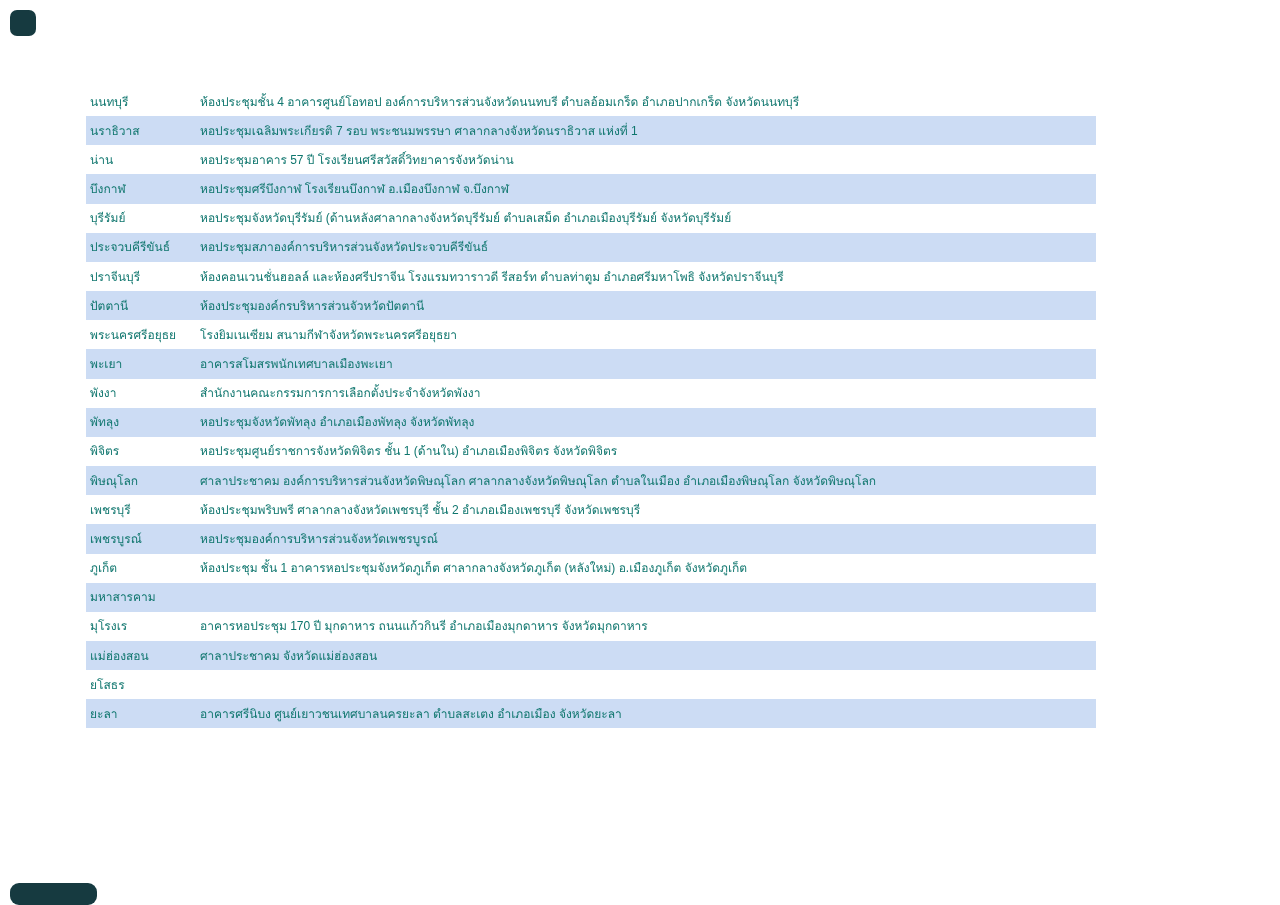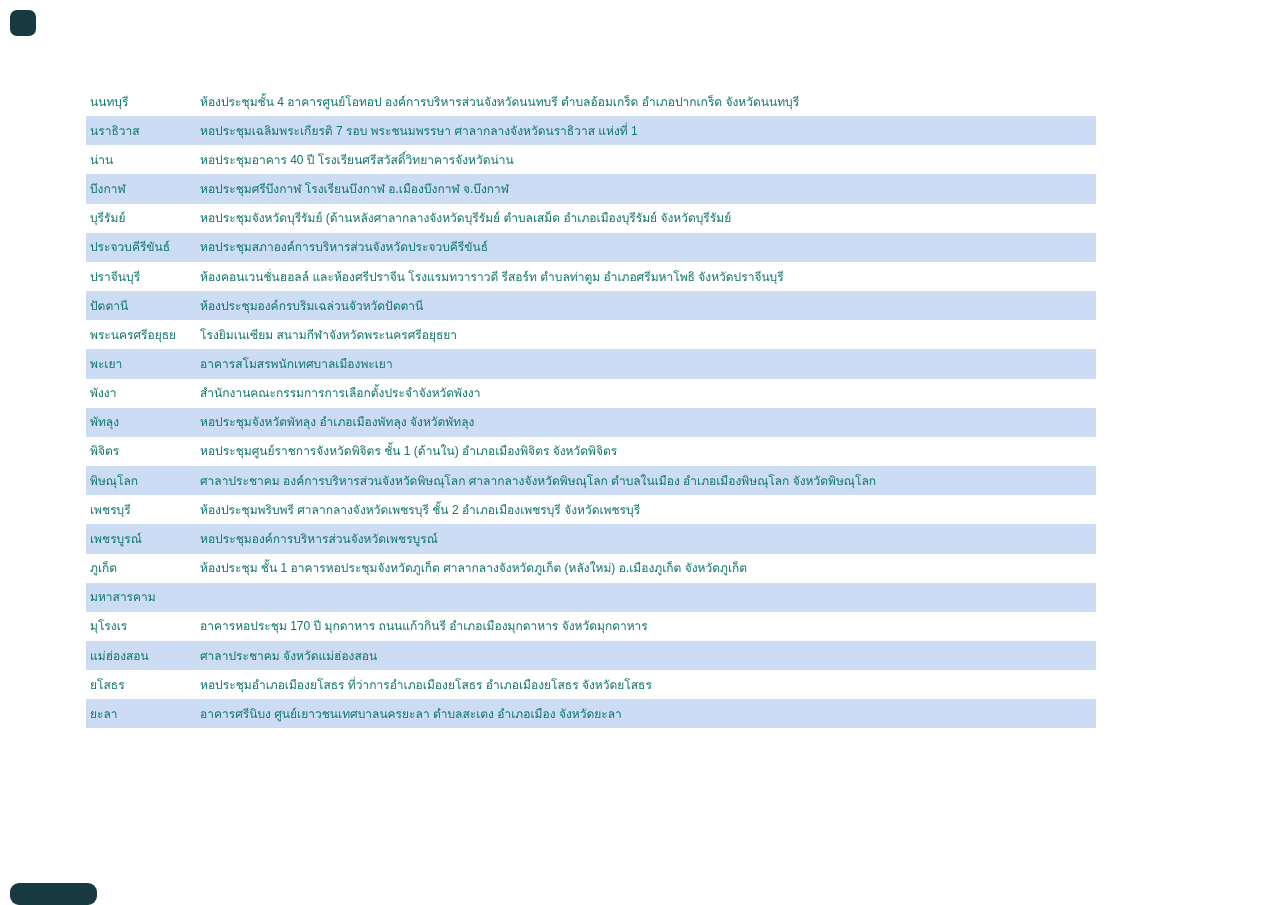--- a/index.html
+++ b/index.html
@@ -71,41 +71,41 @@
       <div class="row">
         <span class="cell-province">นนทบุรี</span>
         <span class="cell-venue">ห้องประชุมชั้น 4 อาคารศูนย์โอทอป องค์การบริหารส่วนจังหวัดนนทบรี ตำบลอ้อมเกร็ด อำเภอปากเกร็ด จังหวัดนนทบุรี</span>
       </div>
       <div class="row">
         <span class="cell-province">นราธิวาส</span>
         <span class="cell-venue">หอประชุมเฉลิมพระเกียรติ 7 รอบ พระชนมพรรษา ศาลากลางจังหวัดนราธิวาส แห่งที่ 1</span>
       </div>
       <div class="row">
         <span class="cell-province">น่าน</span>
-        <span class="cell-venue">หอประชุมอาคาร 40 ปี โรงเรียนศรีสวัสดิ์วิทยาคารจังหวัดน่าน</span>
+        <span class="cell-venue">หอประชุมอาคาร 57 ปี โรงเรียนศรีสวัสดิ์วิทยาคารจังหวัดน่าน</span>
       </div>
       <div class="row">
         <span class="cell-province">บึงกาฬ</span>
         <span class="cell-venue">หอประชุมศรีบึงกาฬ โรงเรียนบึงกาฬ อ.เมืองบึงกาฬ จ.บึงกาฬ</span>
       </div>
       <div class="row">
         <span class="cell-province">บุรีรัมย์</span>
         <span class="cell-venue">หอประชุมจังหวัดบุรีรัมย์ (ด้านหลังศาลากลางจังหวัดบุรีรัมย์ ตำบลเสม็ด อำเภอเมืองบุรีรัมย์ จังหวัดบุรีรัมย์</span>
       </div>
       <div class="row">
         <span class="cell-province">ประจวบคีรีขันธ์</span>
         <span class="cell-venue">หอประชุมสภาองค์การบริหารส่วนจังหวัดประจวบคีรีขันธ์</span>
       </div>
       <div class="row">
         <span class="cell-province">ปราจีนบุรี</span>
         <span class="cell-venue">ห้องคอนเวนชั่นฮอลล์ และห้องศรีปราจีน โรงแรมทวาราวดี รีสอร์ท ตำบลท่าตูม อำเภอศรีมหาโพธิ จังหวัดปราจีนบุรี</span>
       </div>
       <div class="row">
         <span class="cell-province">ปัตตานี</span>
-        <span class="cell-venue">ห้องประชุมองค์กรบริมเฉล่วนจัวหวัดปัตตานี</span>
+        <span class="cell-venue">ห้องประชุมองค์กรบริหารส่วนจัวหวัดปัตตานี</span>
       </div>
       <div class="row">
         <span class="cell-province">พระนครศรีอยุธย</span>
         <span class="cell-venue">โรงยิมเนเซียม สนามกีฬาจังหวัดพระนครศรีอยุธยา</span>
       </div>
       <div class="row">
         <span class="cell-province">พะเยา</span>
         <span class="cell-venue">อาคารสโมสรพนักเทศบาลเมืองพะเยา</span>
       </div>
       <div class="row">
@@ -142,21 +142,20 @@
       <div class="row">
         <span class="cell-province">มุโรงเร</span>
         <span class="cell-venue">อาคารหอประชุม 170 ปี มุกดาหาร ถนนแก้วกินรี อำเภอเมืองมุกดาหาร จังหวัดมุกดาหาร</span>
       </div>
       <div class="row">
         <span class="cell-province">แม่ฮ่องสอน</span>
         <span class="cell-venue">ศาลาประชาคม จังหวัดแม่ฮ่องสอน</span>
       </div>
       <div class="row">
         <span class="cell-province">ยโสธร</span>
-        <span class="cell-venue">หอประชุมอำเภอเมืองยโสธร ที่ว่าการอำเภอเมืองยโสธร อำเภอเมืองยโสธร จังหวัดยโสธร</span>
       </div>
       <div class="row">
         <span class="cell-province">ยะลา</span>
         <span class="cell-venue">อาคารศรีนิบง ศูนย์เยาวชนเทศบาลนครยะลา ตำบลสะเตง อำเภอเมือง จังหวัดยะลา</span>
       </div>
     </div>
   <div class="corner-mark-bottom" style="background: rgb(22, 58, 64);"></div>
 </div>
 
 </body></html>

